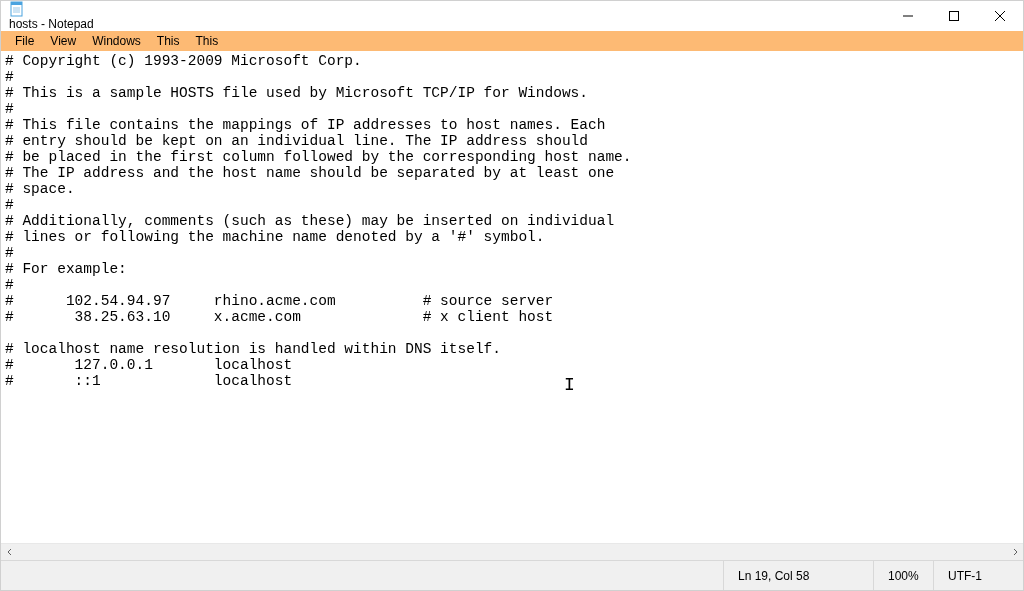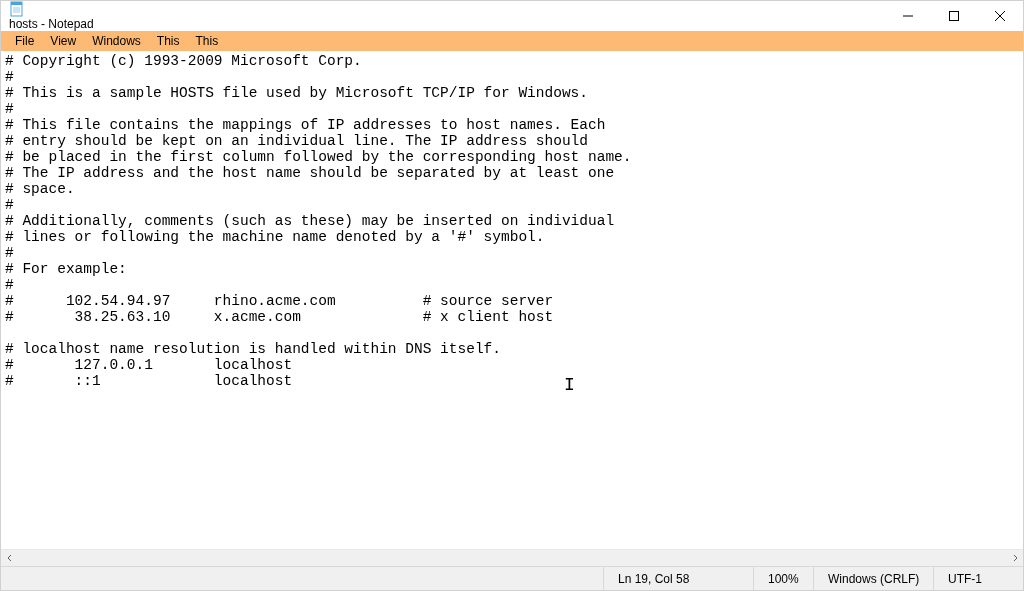--- a/index.html
+++ b/index.html
@@ -108,21 +108,21 @@
       justify-content: center;
       color: #606060;
       font-size: 9px;
       cursor: default;
     }
     .scroll-track {
       flex: 1;
       height: 17px;
     }
     .statusbar {
-      height: 24px;
+      height: 30px;
       background: #f0f0f0;
       border-top: 1px solid #d8d8d8;
       display: flex;
       align-items: stretch;
       font-size: 12px;
       color: #000;
     }
     .status-spacer {
       flex: 1 1 auto;
     }
@@ -209,15 +209,14 @@
     <svg width="8" height="8" viewBox="0 0 8 8">
         <polyline points="3,1 6,4 3,7" fill="none" stroke="#606060" stroke-width="1"></polyline>
       </svg>
   </div>
 </div>
 
 <div class="statusbar">
   <div class="status-spacer"></div>
   <div class="status-cell" style="width:150px">Ln 19, Col 58</div>
   <div class="status-cell" style="width:60px">100%</div>
-  <div class="status-cell" style="width:120px">Windows (CRLF)</div>
   <div class="status-cell" style="width:90px">UTF-1</div>
 </div>
 
 </body></html>

